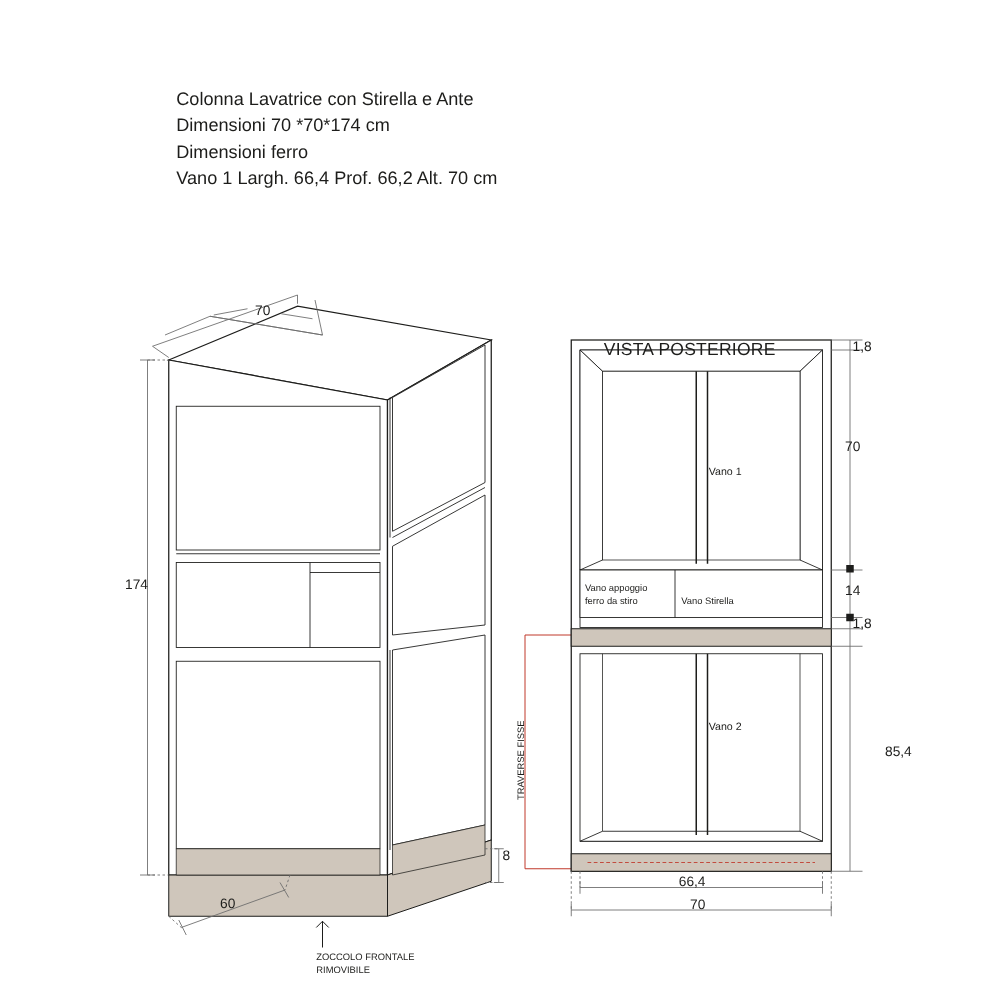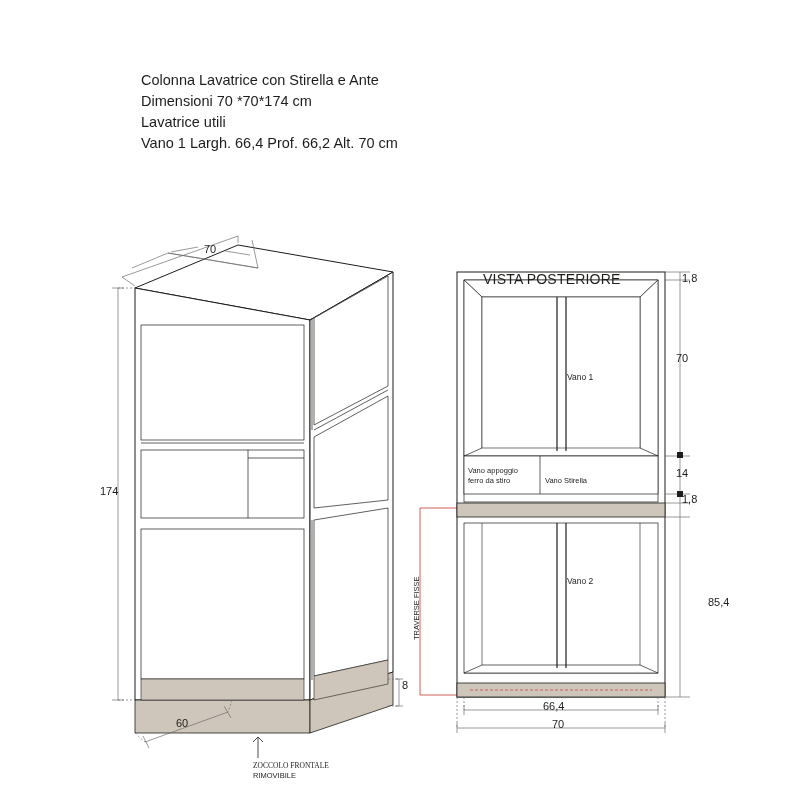--- a/index.html
+++ b/index.html
@@ -65,21 +65,21 @@
   }
 </style>
 </head>
 <body>
 
 <div id="stage">
 
   <div class="title-block">
     <div>Colonna Lavatrice con Stirella e Ante</div>
     <div>Dimensioni 70 *70*174 cm</div>
-    <div>Lavatrice utili</div>
+    <div>Dimensioni ferro</div>
     <div>Vano 1 Largh. 66,4 Prof. 66,2 Alt. 70 cm</div>
   </div>
 
   <svg class="svg-layer" viewBox="0 0 800 800">
     <g fill="none" stroke="#1d1d1b" stroke-width="1" stroke-linejoin="miter">
 
       <polygon points="135,288 238,245 393,272 310,320" fill="#ffffff" stroke="#1d1d1b"></polygon>
 
       <polygon points="135,288 310,320 310,700 135,700" fill="#ffffff" stroke="#1d1d1b"></polygon>
 
@@ -204,25 +204,25 @@
       <line x1="457" y1="723" x2="457" y2="733"></line>
       <line x1="665" y1="723" x2="665" y2="733"></line>
       <line x1="464" y1="697" x2="464" y2="710" stroke-dasharray="2,2"></line>
       <line x1="658" y1="697" x2="658" y2="710" stroke-dasharray="2,2"></line>
       <line x1="457" y1="697" x2="457" y2="728" stroke-dasharray="2,2"></line>
       <line x1="665" y1="697" x2="665" y2="728" stroke-dasharray="2,2"></line>
     </g>
   </svg>
 
   <div class="lbl" style="left:204px; top:243px;">70</div>
-  <div class="lbl" style="left:100px; top:485px;">174</div>
+  <div class="lbl" style="left:100px; top:462px;">174</div>
   <div class="lbl" style="left:176px; top:717px;">60</div>
   <div class="lbl" style="left:402px; top:679px;">8</div>
 
-  <div class="lbl tiny" style="left:253px; top:761px;font-family:Liberation Serif, serif;">ZOCCOLO FRONTALE</div>
+  <div class="lbl tiny" style="left:253px; top:761px;">ZOCCOLO FRONTALE</div>
   <div class="lbl tiny" style="left:253px; top:771px;">RIMOVIBILE</div>
 
   <div class="lbl tiny vert" style="left:412px; top:640px;">TRAVERSE FISSE</div>
 
   <div class="lbl head" style="left:483px; top:242px;">VISTA POSTERIORE</div>
 
   <div class="lbl small" style="left:535px; top:372px;">Vano 1</div>
   <div class="lbl tiny" style="left:468px; top:466px;">Vano appoggio</div>
   <div class="lbl tiny" style="left:468px; top:476px;">ferro da stiro</div>
   <div class="lbl tiny" style="left:545px; top:476px;">Vano Stirella</div>

